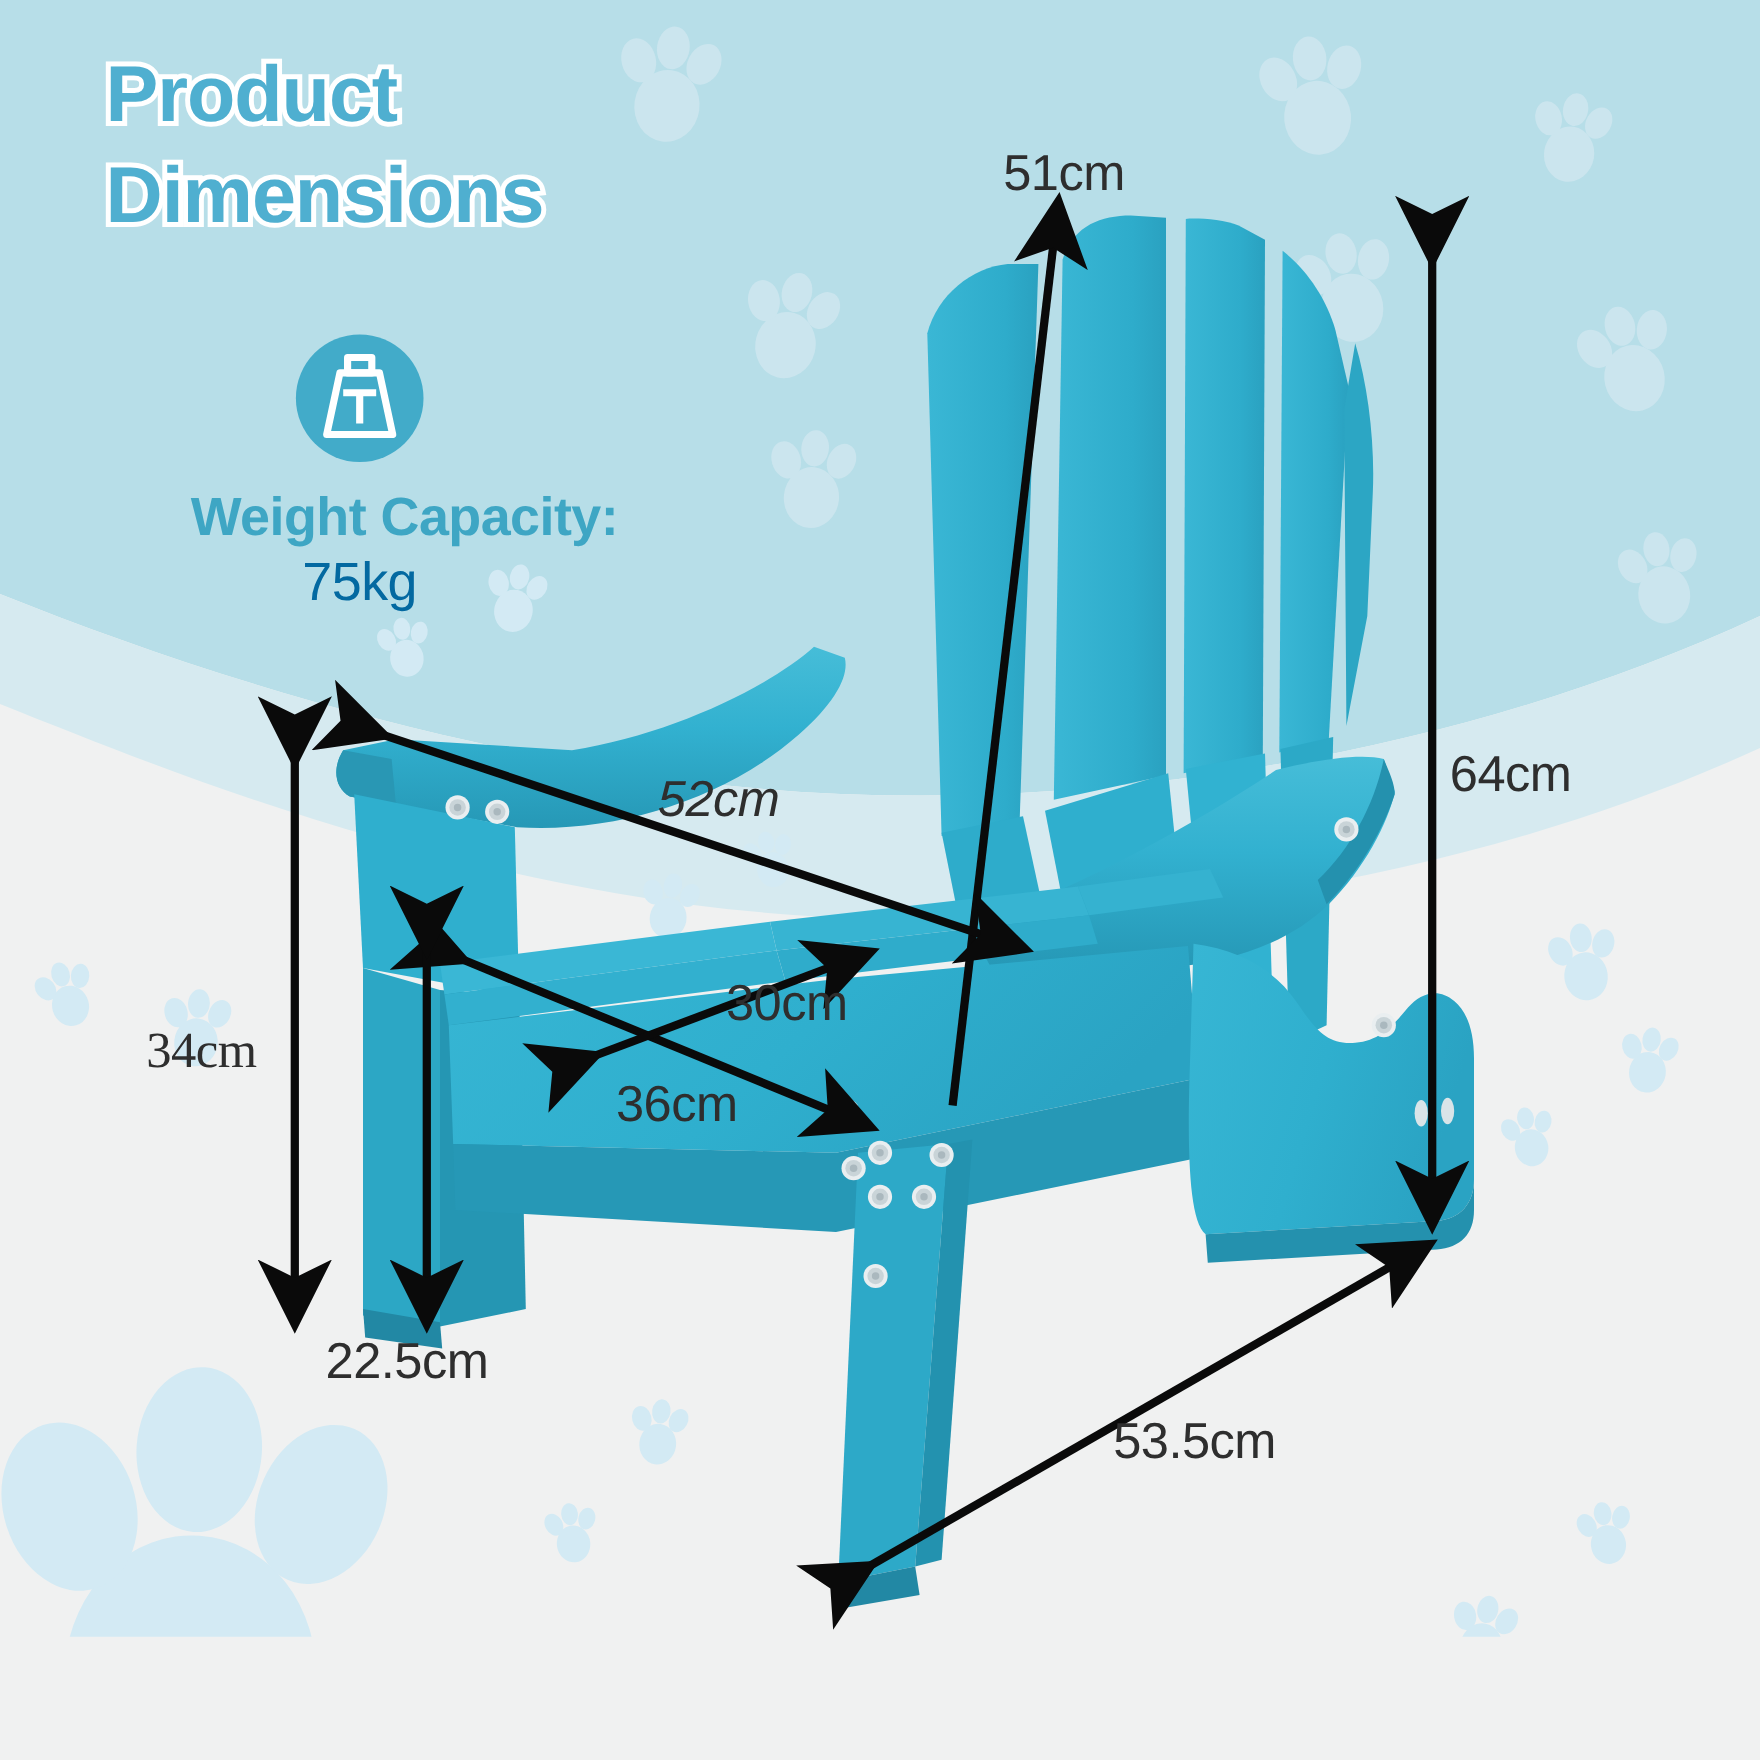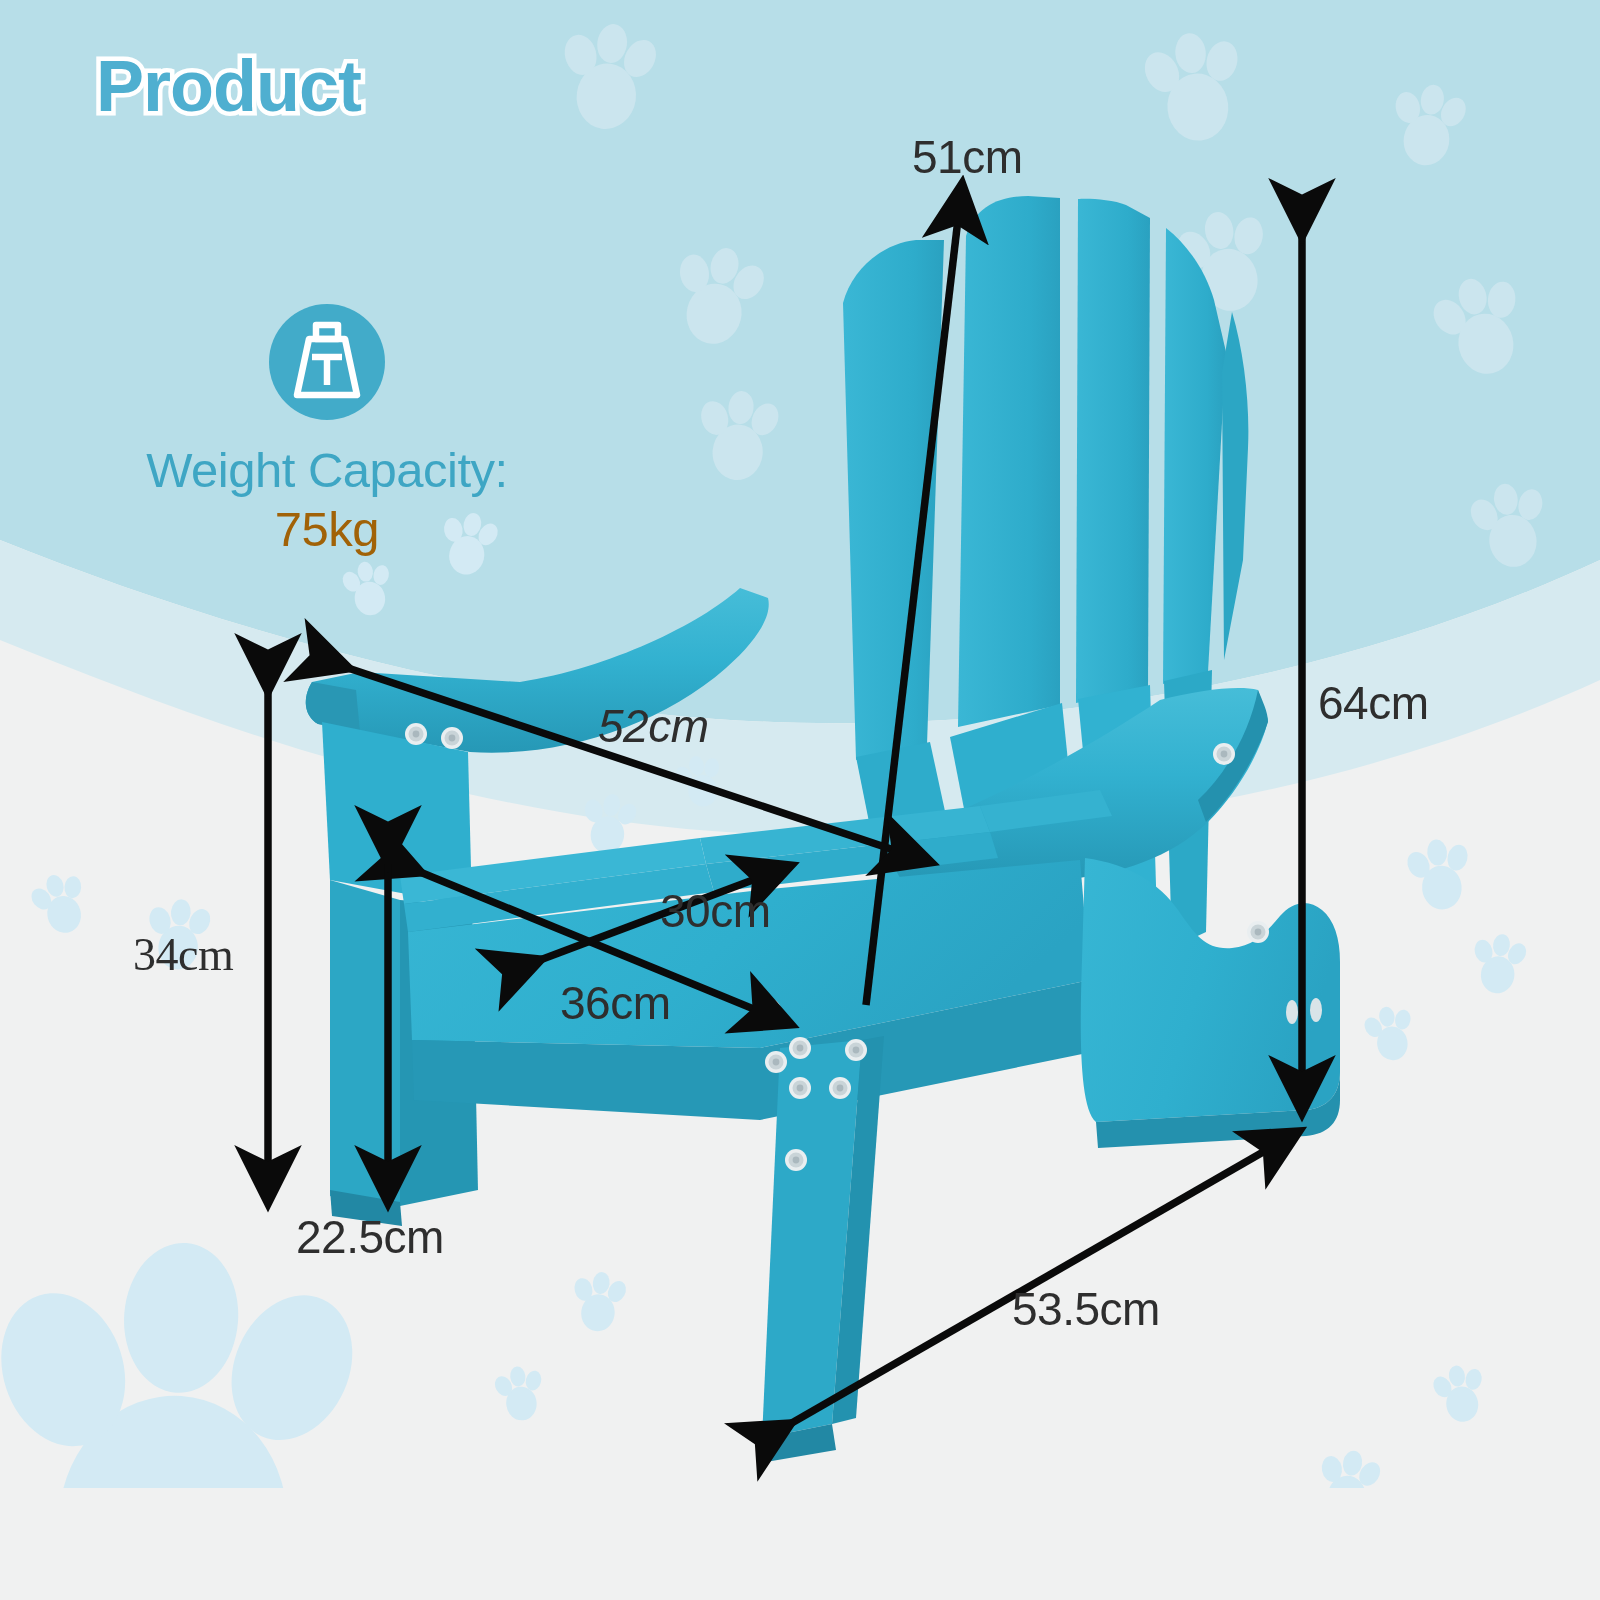--- a/index.html
+++ b/index.html
@@ -22,25 +22,25 @@
     -webkit-text-stroke:9px #ffffff;
     paint-order:stroke fill;
     text-shadow:0 0 0 #fff;
   }
   .title-line span{position:relative;}
 
   
   .weight-block{position:absolute;left:92px;top:300px;width:470px;z-index:5;text-align:center;}
   .weight-icon-wrap{width:124px;height:124px;margin:0 auto;}
   .wc-label{
-    margin-top:20px;font-size:49px;color:#3EA6C4;font-weight:normal;
-    letter-spacing:-0.5px;line-height:1.08;
+    margin-top:20px;font-size:49px;color:#3EA6C4;font-weight:bold;
+    letter-spacing:-0.5px;line-height:1.08;text-align:right;
   }
   .wc-value{
-    margin-top:4px;font-size:49px;color:#a16207;font-weight:normal;letter-spacing:-0.5px;
+    margin-top:4px;font-size:49px;color:#0369a1;font-weight:normal;letter-spacing:-0.5px;
   }
 
   
   .dim-label{
     position:absolute;z-index:6;color:#2E2E2E;
     font-size:46px;font-weight:normal;letter-spacing:-0.5px;white-space:nowrap;
   }
   #lbl-51  {left:912px; top:130px;}
   #lbl-64  {left:1318px;top:676px;}
   #lbl-52  {left:598px; top:699px;font-style:italic;}
@@ -318,20 +318,23 @@
       <line x1="388" y1="862" x2="388" y2="1202" marker-start="url(#ah)" marker-end="url(#ah)"></line>
 
       <line x1="790" y1="1424" x2="1298" y2="1132" marker-start="url(#ah)" marker-end="url(#ah)"></line>
     </g>
   </svg>
 
   <div class="title-block">
     <div class="title-line">
       <span>Product</span>
     </div>
+    <div class="title-line">
+      <span>Dimensions</span>
+    </div>
   </div>
 
   <div class="weight-block">
     <div class="weight-icon-wrap">
       <svg viewBox="0 0 124 124" width="124" height="124">
         <circle cx="62" cy="62" r="58" fill="#42ABC9"></circle>
         <g fill="none" stroke="#FFFFFF" stroke-width="6.5" stroke-linejoin="round">
           <rect x="51" y="25" width="22" height="14"></rect>
           <path d="M44 39 H80 L92 95 H32 Z"></path>
           <line x1="47" y1="57" x2="77" y2="57"></line>

